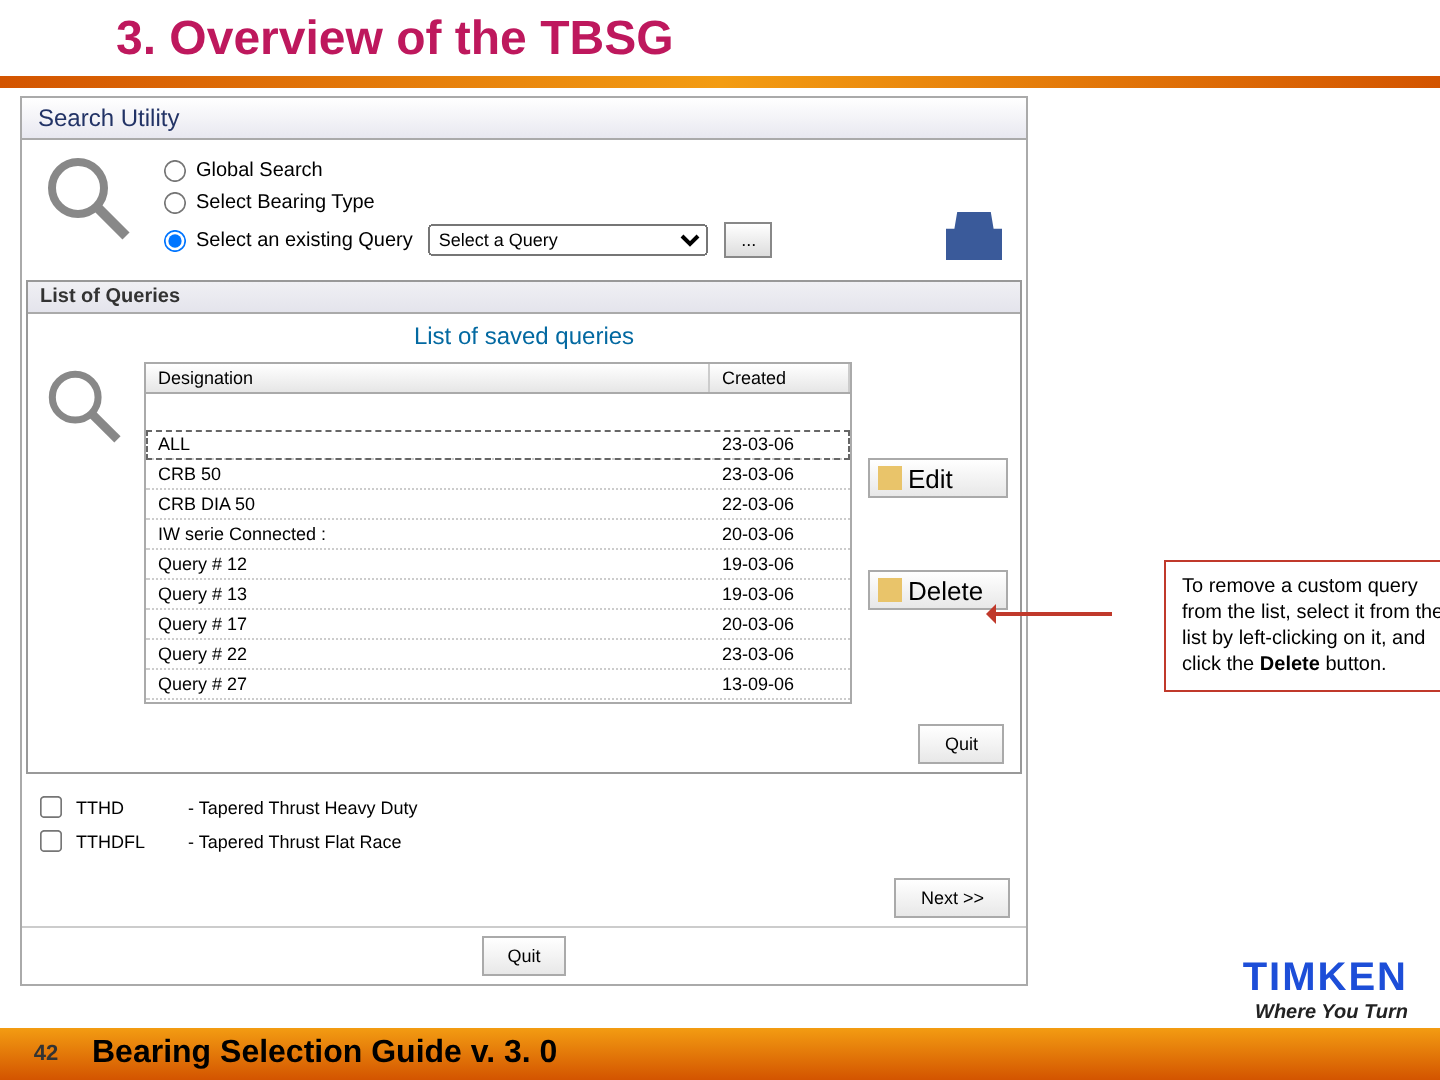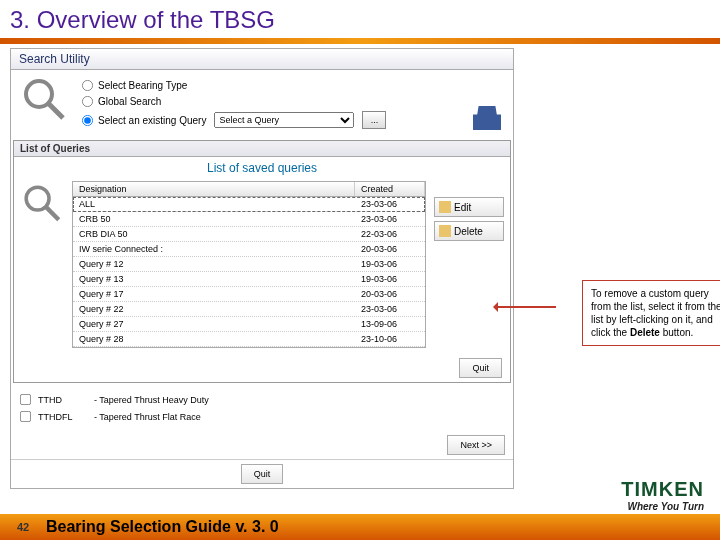--- a/index.html
+++ b/index.html
@@ -1,18 +1,18 @@
 <!DOCTYPE html>
 <html><head>
 <meta charset="utf-8">
 <style>
   * { box-sizing: border-box; margin: 0; padding: 0; }
   body { width: 720px; height: 540px; font-family: Arial, sans-serif; background: #fff; position: relative; overflow: hidden; }
   .hdr { padding: 6px 10px 2px; }
-  .hdr h1 { font-size: 24px; font-weight: normal; color: #4c1d95; }
+  .hdr h1 { font-size: 24px; font-weight: bold; color: #be185d; margin-left: 48px; }
   .hdr-bar { height: 6px; background: linear-gradient(to right, #d35400, #f39c12, #d35400); margin: 2px 0 4px; }
   .content { padding: 0 10px; position: relative; }
   .outer-panel { width: 504px; background: #fff; border: 1px solid #aaa; font-size: 10px; position: relative; }
   .panel-title { background: linear-gradient(#fff,#e8e8f0); padding: 3px 8px; color: #223366; font-size: 12px; border-bottom: 1px solid #aaa; }
   .radios { padding: 6px 6px 6px 70px; position: relative; min-height: 66px; }
   .mag-big { position: absolute; left: 8px; top: 4px; width: 50px; height: 50px; }
   .mag-big svg, .mag-sm svg { width: 100%; height: 100%; }
   .radio-row { display: flex; align-items: center; gap: 4px; margin: 3px 0; font-size: 10px; }
   .radio-row input[type=radio] { transform: scale(0.85); }
   .radio-row select { font-size: 9px; height: 16px; width: 140px; margin-left: 4px; }
@@ -23,40 +23,40 @@
   .inner-caption { text-align: center; color: #0369a1; font-size: 12px; padding: 4px 0; }
   .tbl-wrap { display: flex; padding: 2px 6px 6px; gap: 8px; }
   .mag-sm { width: 44px; height: 44px; flex-shrink: 0; }
   .tbl { flex: 1; border: 1px solid #aaa; font-size: 9px; }
   .tbl-head { display: flex; background: linear-gradient(#fff,#e6e6e6); border-bottom: 1px solid #aaa; align-items: center; }
   .tbl-head span { padding: 2px 6px; border-right: 1px solid #ccc; }
   .col-d { flex: 1; }
   .col-c { width: 70px; }
   .tbl-body { max-height: 154px; overflow: hidden; }
   .tbl-row { display: flex; border-bottom: 1px dotted #ccc; }
-  .tbl-row:first-child { outline: 1px dashed #666; outline-offset: -1px; }
+  .tbl-row:first-child { outline: 1px dashed #666; outline-offset: -1px; margin-top: 18px; }
   .tbl-row span { padding: 2px 6px; }
   .side-btns { width: 70px; display: flex; flex-direction: column; gap: 4px; padding-top: 16px; }
-  .side-btn { display: flex; align-items: center; gap: 3px; height: 20px; background: linear-gradient(#fff,#e8e8e8); border: 1px solid #aaa; font-size: 10px; padding: 0 4px; cursor: pointer; }
+  .side-btn { display: flex; align-items: center; gap: 3px; height: 20px; background: linear-gradient(#fff,#e8e8e8); border: 1px solid #aaa; font-size: 13px; padding: 0 4px; cursor: pointer; margin-top: 32px; }
   .side-btn .ic { width: 12px; height: 12px; background: #e9c46a; display: inline-block; }
   .btm-btns { display: flex; justify-content: flex-end; padding: 4px 8px; gap: 6px; }
   .btm-btn { height: 20px; padding: 0 12px; background: linear-gradient(#fff,#e8e8e8); border: 1px solid #aaa; font-size: 9px; }
   .type-list { padding: 4px 8px; font-size: 9px; }
   .type-row { display: flex; align-items: center; gap: 6px; margin: 4px 0; }
   .type-row input { transform: scale(0.85); }
   .type-code { width: 50px; }
   .next-row { display: flex; justify-content: flex-end; padding: 4px 8px; }
   .quit-row { display: flex; justify-content: center; padding: 4px; border-top: 1px solid #ccc; }
   .callout { position: absolute; left: 582px; top: 232px; width: 155px; border: 1px solid #c0392b; background: #fff; padding: 6px 8px; font-size: 10px; line-height: 1.3; }
   .callout b { font-weight: bold; }
   .arrow { position: absolute; left: 494px; top: 258px; width: 62px; height: 2px; background: #c0392b; }
   .arrow:before { content: ""; position: absolute; left: -6px; top: -4px; border: 5px solid transparent; border-right-color: #c0392b; }
   .footer { position: absolute; bottom: 0; left: 0; right: 0; }
   .brand { text-align: right; padding: 0 16px 2px; }
-  .brand-name { font-size: 20px; font-weight: bold; color: #14532d; letter-spacing: 1px; }
+  .brand-name { font-size: 20px; font-weight: bold; color: #1d4ed8; letter-spacing: 1px; }
   .brand-tag { font-size: 10px; font-weight: bold; font-style: italic; color: #222; }
   .foot-bar { height: 26px; background: linear-gradient(#f39c12,#d35400); display: flex; align-items: center; }
   .foot-pg { width: 46px; text-align: center; font-size: 11px; font-weight: bold; color: #333; }
   .foot-title { flex: 1; text-align: left; font-size: 16px; font-weight: bold; color: #000; }
 </style>
 </head>
 <body>
 
 <div class="hdr">
   <h1>3. Overview of the TBSG</h1>
@@ -69,25 +69,25 @@
     <div class="radios">
       <div class="mag-big">
         <svg viewBox="0 0 50 50">
             <circle cx="20" cy="20" r="13" fill="none" stroke="#888" stroke-width="4"></circle>
             <line x1="30" y1="30" x2="44" y2="44" stroke="#888" stroke-width="5"></line>
           </svg>
       </div>
       <div class="printer"></div>
       <label class="radio-row">
         <input type="radio" name="s" style="">
-          <span>Select Bearing Type</span>
+          <span>Global Search</span>
       </label>
       <label class="radio-row">
         <input type="radio" name="s" style="">
-          <span>Global Search</span>
+          <span>Select Bearing Type</span>
       </label>
       <label class="radio-row">
         <input type="radio" name="s" checked="" style="">
           <span>Select an existing Query</span>
         <select><option>Select a Query</option></select>
         <button class="btn-xs">...</button>
       </label>
     </div>
 
     <div class="inner-panel">

